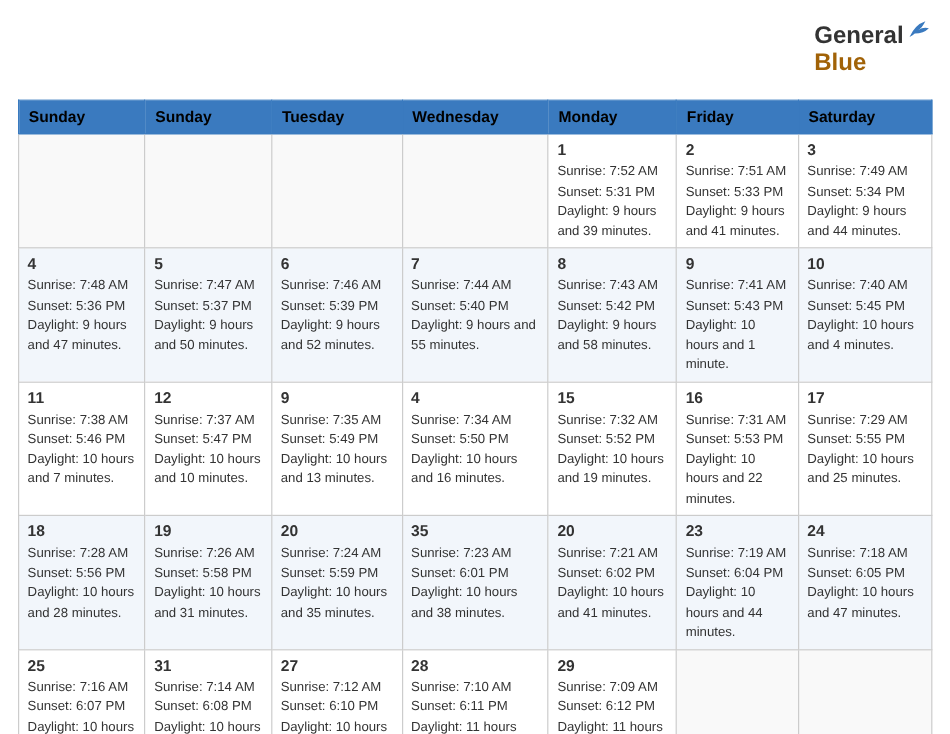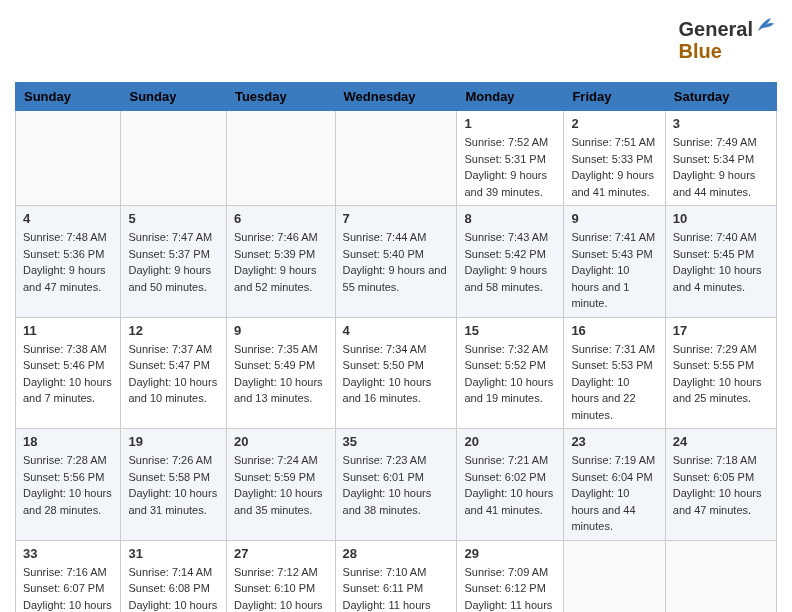--- a/index.html
+++ b/index.html
@@ -232,21 +232,21 @@
           <span class="day-number">23</span>
           <div class="sun-info">Sunrise: 7:19 AM<br>Sunset: 6:04 PM<br>Daylight: 10 hours and 44 minutes.</div>
         </td>
         <td>
           <span class="day-number">24</span>
           <div class="sun-info">Sunrise: 7:18 AM<br>Sunset: 6:05 PM<br>Daylight: 10 hours and 47 minutes.</div>
         </td>
       </tr>
       <tr>
         <td>
-          <span class="day-number">33</span>
+          <span class="day-number">25</span>
           <div class="sun-info">Sunrise: 7:16 AM<br>Sunset: 6:07 PM<br>Daylight: 10 hours and 50 minutes.</div>
         </td>
         <td>
           <span class="day-number">31</span>
           <div class="sun-info">Sunrise: 7:14 AM<br>Sunset: 6:08 PM<br>Daylight: 10 hours and 54 minutes.</div>
         </td>
         <td>
           <span class="day-number">27</span>
           <div class="sun-info">Sunrise: 7:12 AM<br>Sunset: 6:10 PM<br>Daylight: 10 hours and 57 minutes.</div>
         </td>

